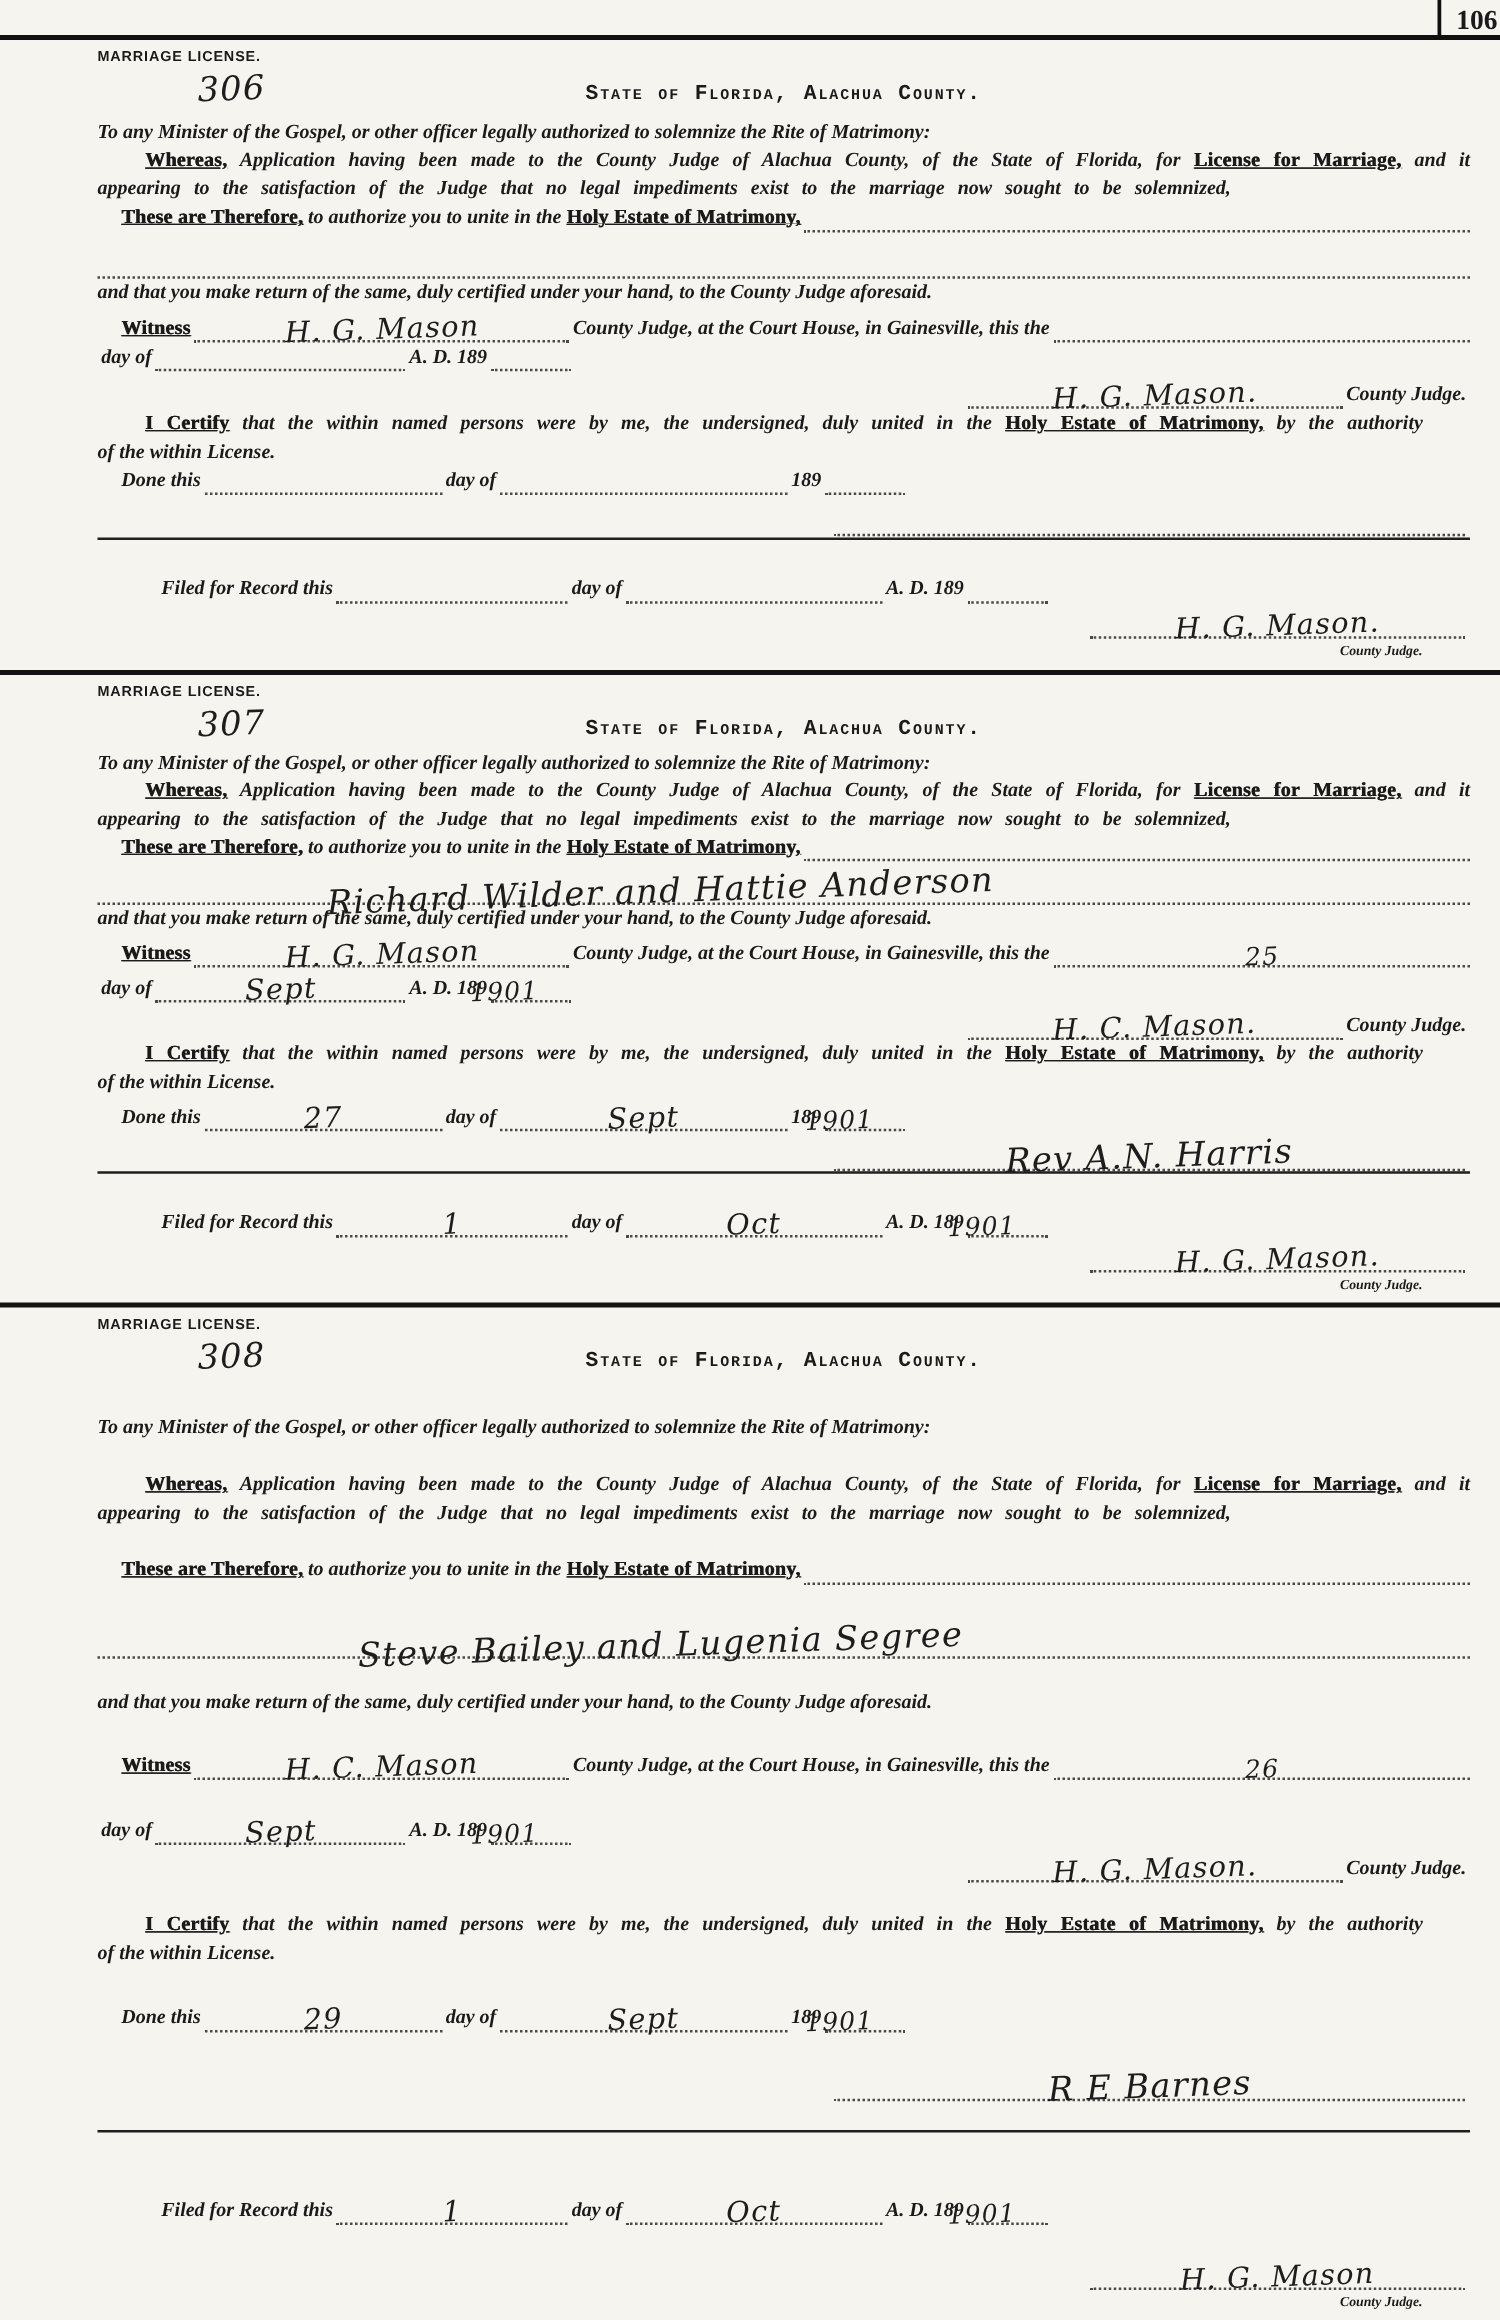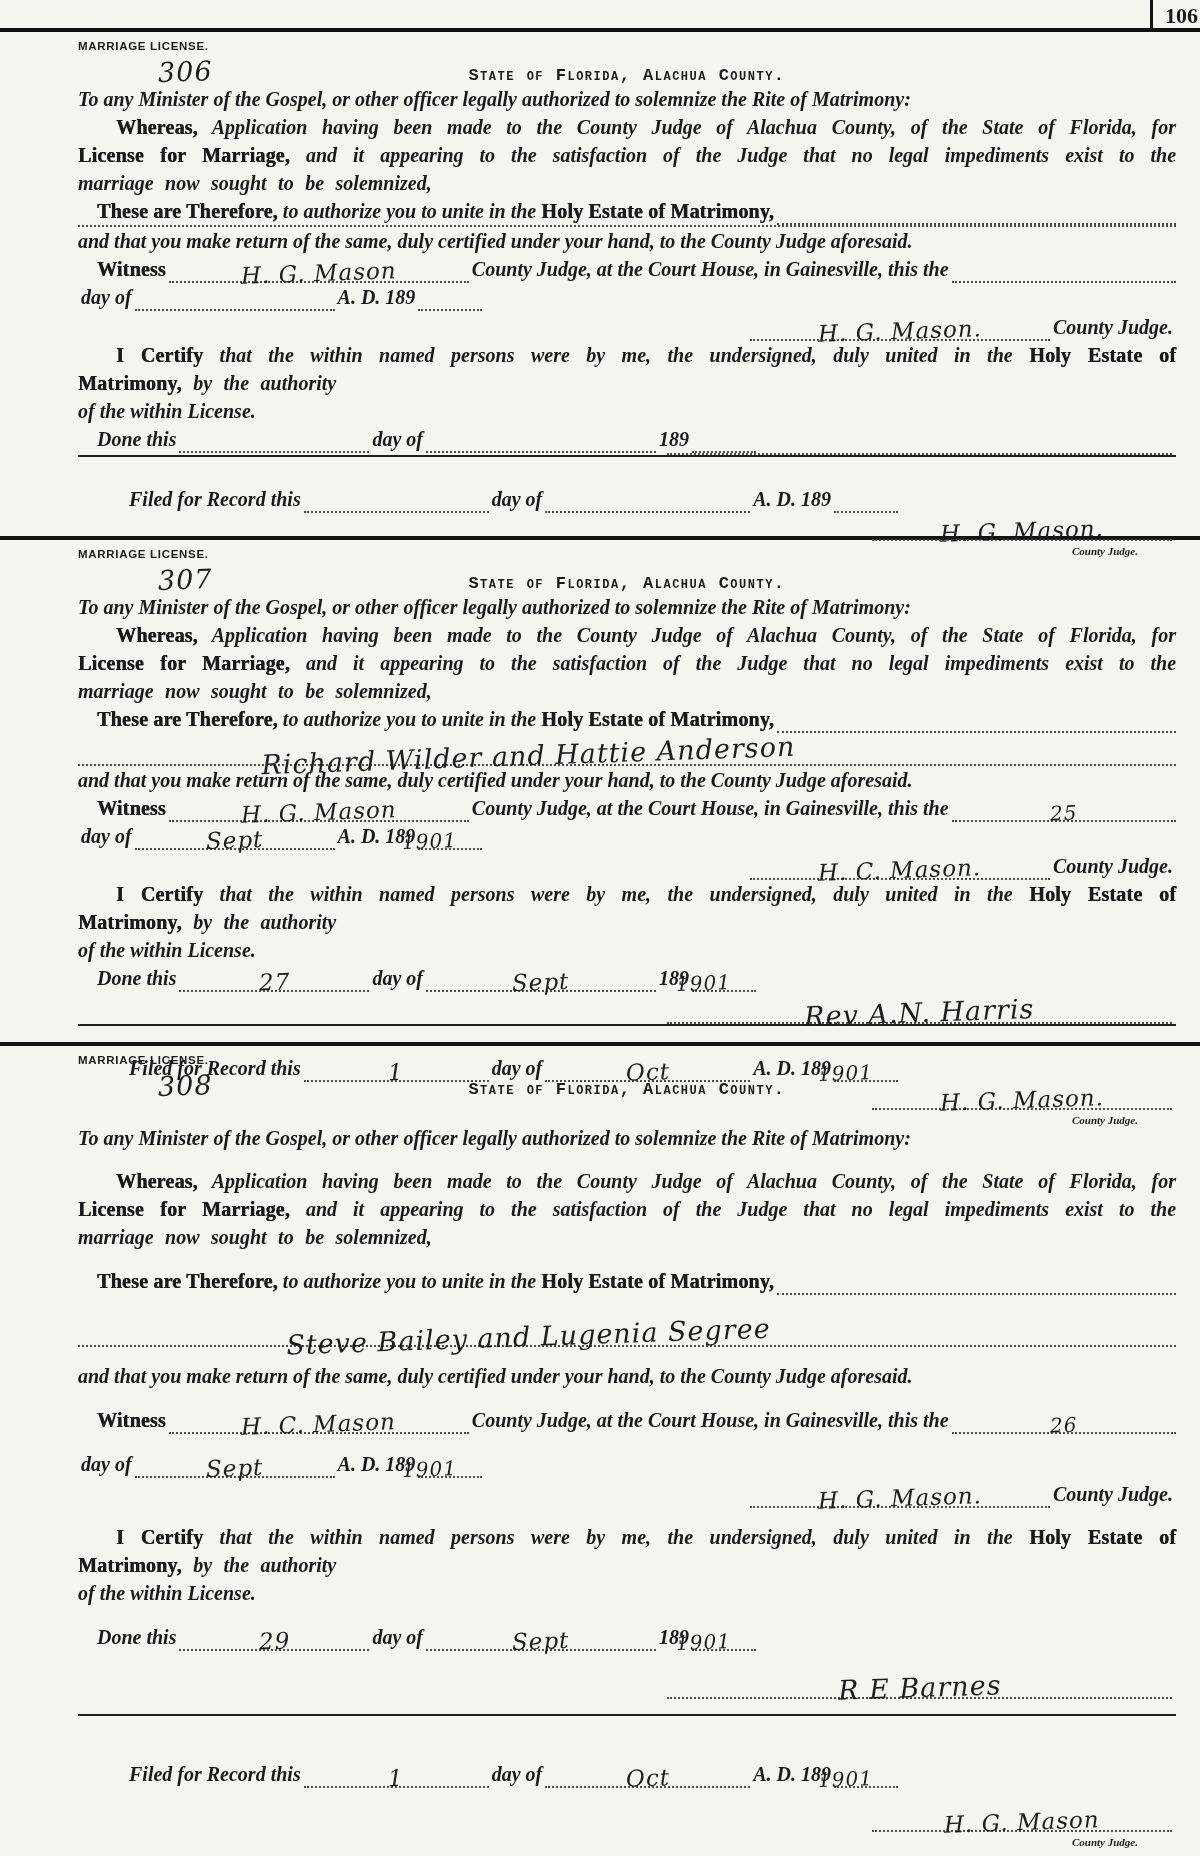--- a/index.html
+++ b/index.html
@@ -20,22 +20,22 @@
   }
   .license {
     padding:8px 24px 6px 78px;
     border-bottom:4px solid #131313;
     display:flex; flex-direction:column; justify-content:space-between;
   }
   .license.h1 { height:508px; }
   .license.h2 { height:506px; }
   .license.h3 { height:810px; border-bottom:none; }
 
-  .printed { font-style:italic; font-weight:bold; font-size:20px; line-height:1.4; }
-  .blackletter { font-style:normal; letter-spacing:0.2px; text-shadow:0.5px 0 0 currentColor; }
+  .printed { font-style:italic; font-weight:bold; font-size:16px; line-height:1.4; }
+  .blackletter { font-style:normal; letter-spacing:0.2px; text-shadow:0.5px 0 0 currentColor;text-decoration:underline; }
   .ml-label {
     font-family:"Liberation Sans", sans-serif;
     font-size:11.5px; font-weight:bold; letter-spacing:0.7px; font-style:normal;
   }
   .title {
     font-family:Liberation Mono, monospace;
     font-weight:bold; font-size:17px; letter-spacing:1.5px;
     font-variant:small-caps; text-align:center;
   }
   .form-header { position:relative; height:54px; }

